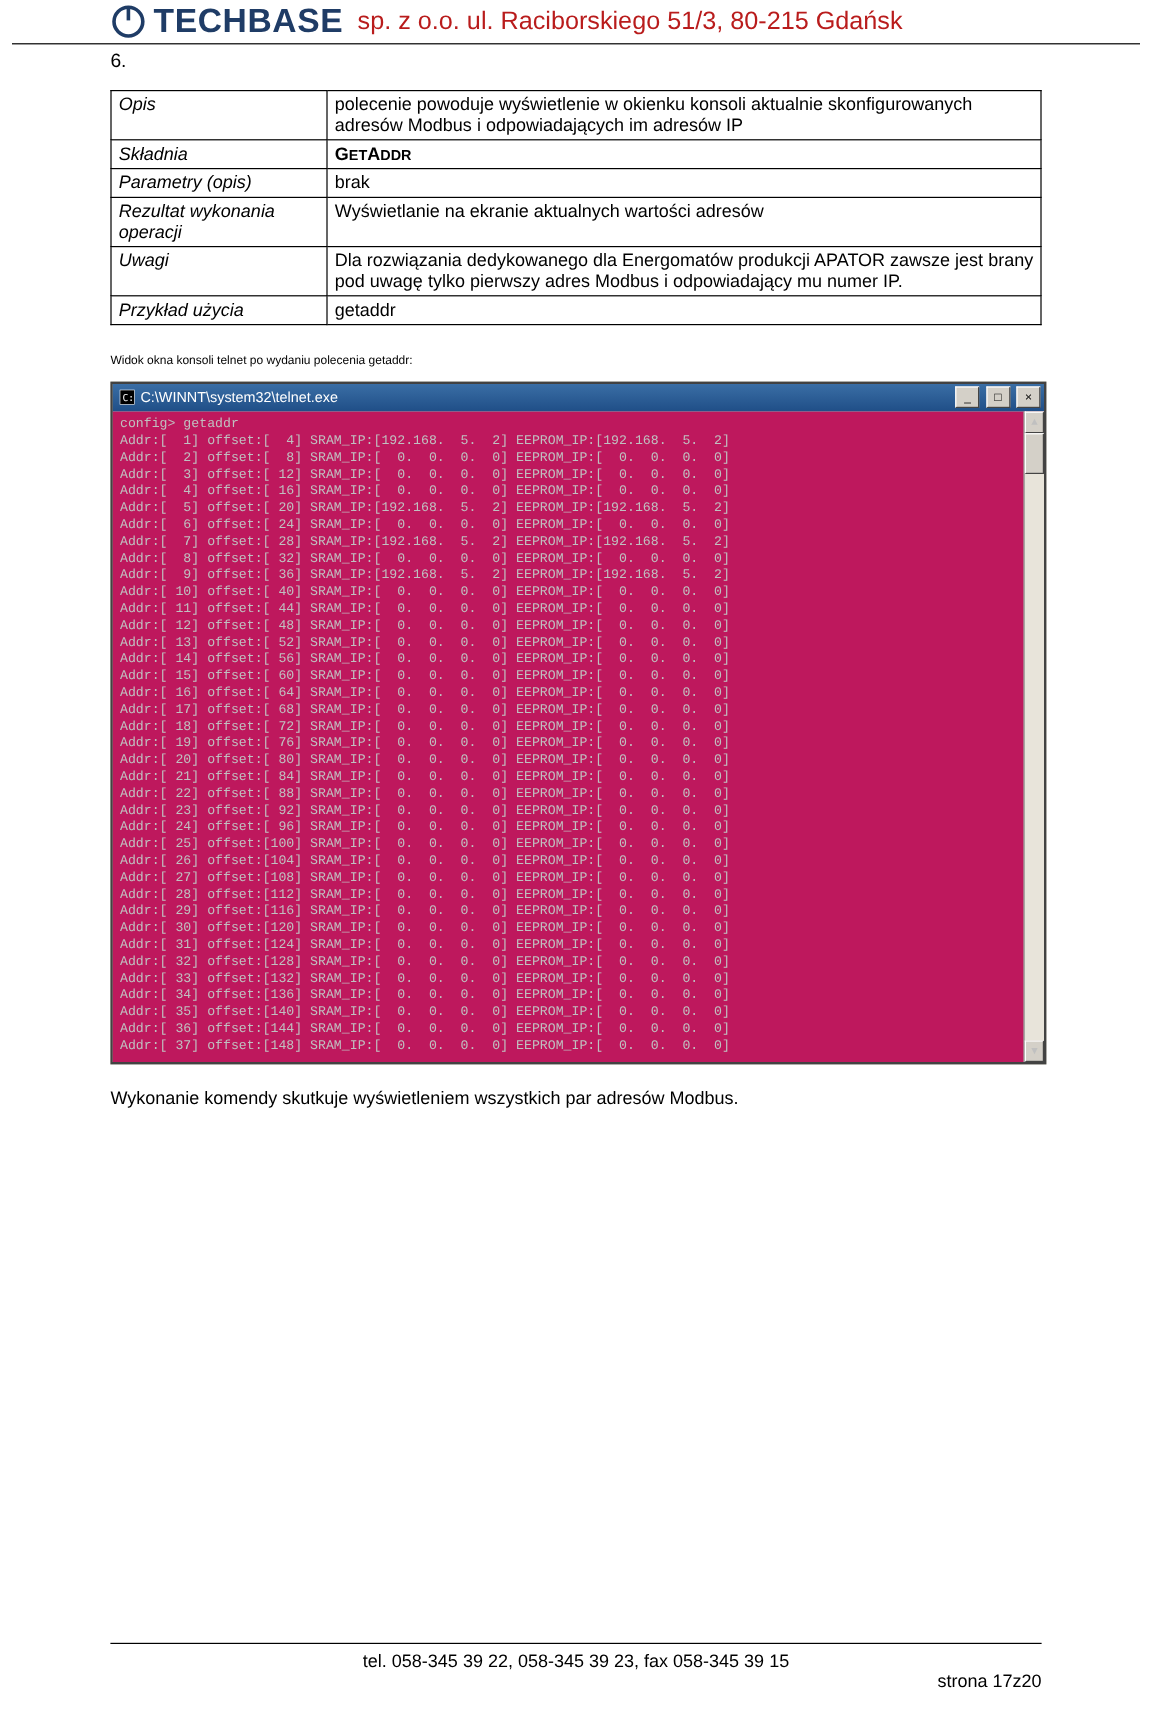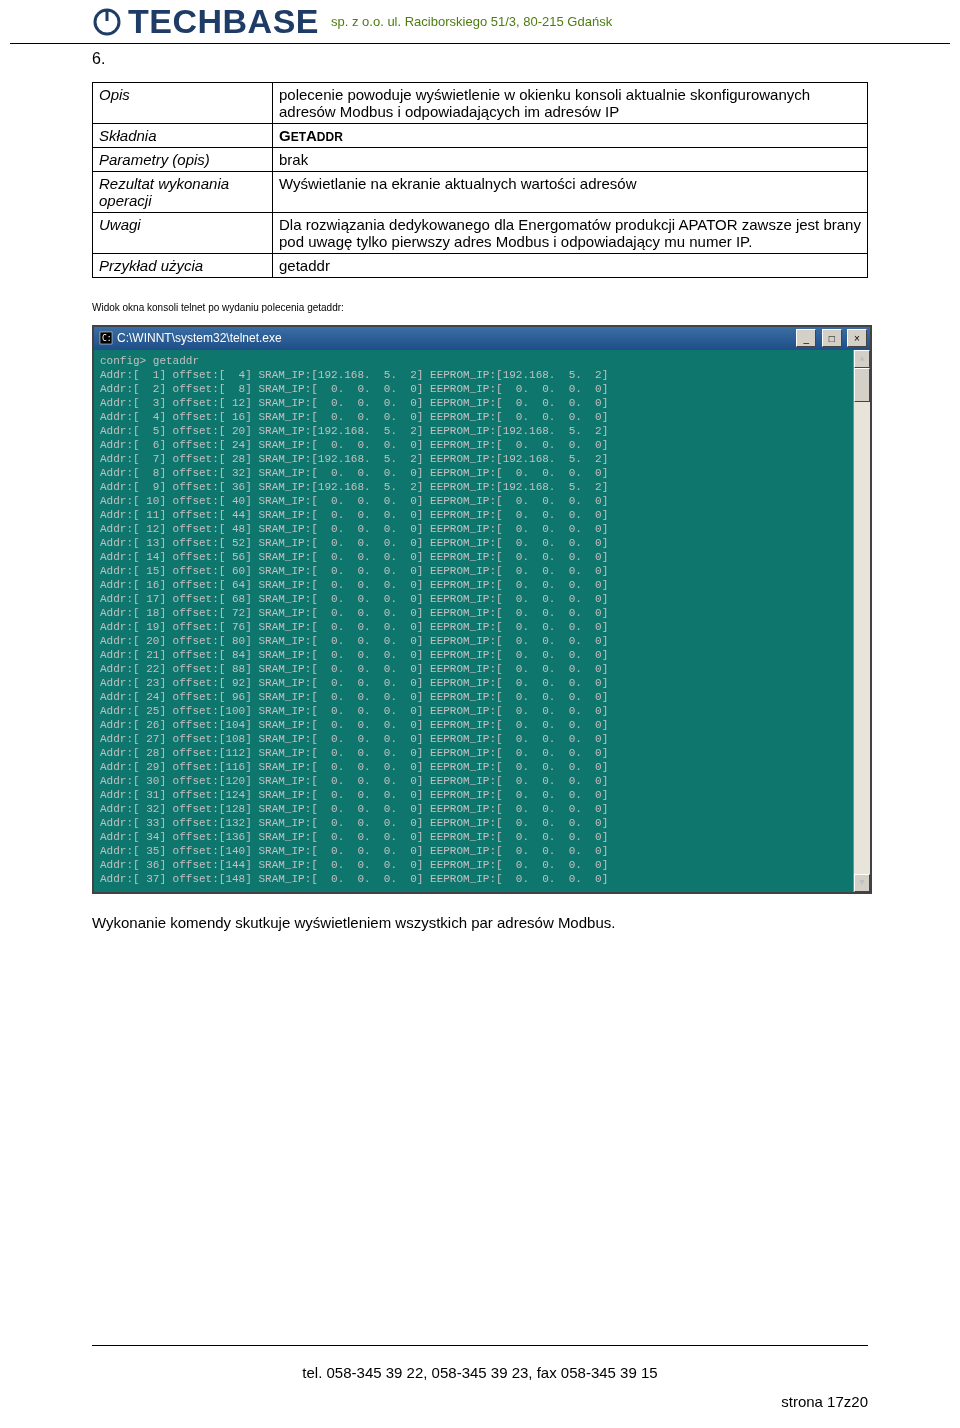--- a/index.html
+++ b/index.html
@@ -20,28 +20,28 @@
   .header {
     display: flex;
     align-items: center;
     padding: 2px 0 0 92px;
   }
   .logo {
     display: flex;
     align-items: center;
     font-family: "Arial Black", Arial, sans-serif;
     font-weight: 900;
-    font-size: 34px;
+    font-size: 28px;
     color: #1f3c66;
     letter-spacing: 0.5px;
   }
   .logo svg { margin-right: 6px; }
   .companyline {
-    font-size: 13px;
-    color: #4d7c0f;
+    font-size: 21px;
+    color: #b91c1c;
     margin-left: 12px;
   }
   .hr {
     border: none;
     border-top: 1px solid #000;
     margin: 2px 10px 6px 10px;
   }
   .content { padding: 0 92px; }
   .section-title {
     font-size: 16px;
@@ -85,21 +85,21 @@
   .tb-btn {
     width: 18px; height: 16px;
     background: #d4d0c8;
     border: 1px solid #fff;
     border-right-color: #444; border-bottom-color: #444;
     display: inline-flex; align-items: center; justify-content: center;
     font-size: 10px; color: #000;
     margin-left: 2px;
   }
   .console-body {
-    background: #0f766e;
+    background: #be185d;
     color: #c0c0c0;
     font-family: "Courier New", monospace;
     font-size: 11px;
     line-height: 14px;
     padding: 4px 6px 6px 6px;
     white-space: pre;
     display: flex;
   }
   .console-body .lines { flex: 1; }
   .scrollbar {
@@ -133,21 +133,21 @@
   .footer .hr2 {
     border: none;
     border-top: 1px solid #000;
     margin-bottom: 6px;
   }
   .footer .row {
     display: flex;
     justify-content: space-between;
     font-size: 15px;
   }
-  .footer .tel { margin: 12px auto; }
+  .footer .tel { margin: 0 auto; }
   .footer .pg { text-align: right; }
 </style>
 </head>
 <body>
 
 <div class="page">
   <div class="header">
     <div class="logo">
       <svg width="30" height="30" viewBox="0 0 30 30">
         <circle cx="15" cy="15" r="12" fill="none" stroke="#1f3c66" stroke-width="3"></circle>

